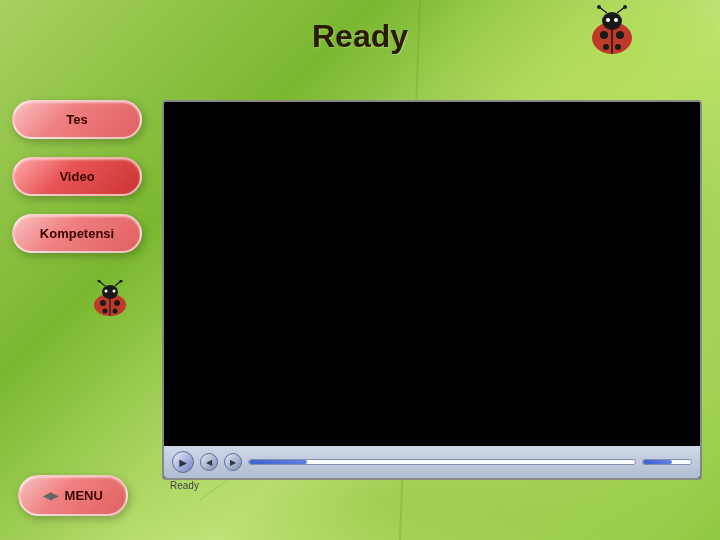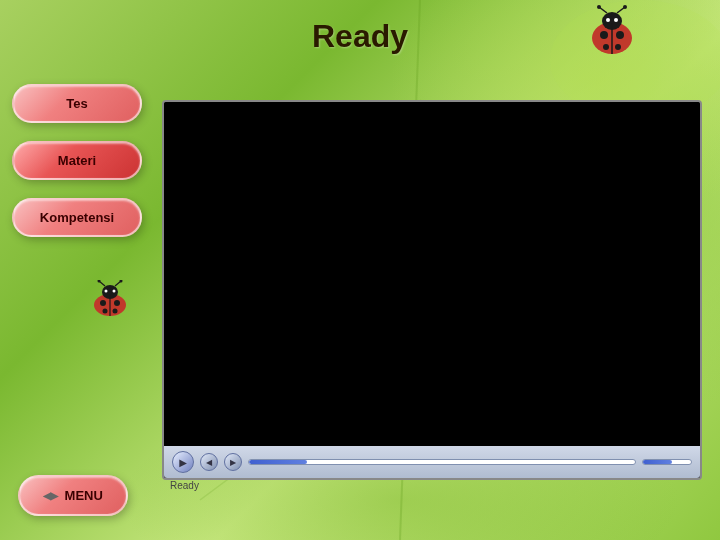--- a/index.html
+++ b/index.html
@@ -50,21 +50,21 @@
       font-weight: bold;
       color: #2a1a00;
       text-shadow: 1px 1px 2px rgba(255,255,255,0.3);
       z-index: 10;
     }
 
     
     .sidebar {
       position: absolute;
       left: 12px;
-      top: 84px;
+      top: 100px;
       display: flex;
       flex-direction: column;
       gap: 18px;
       z-index: 10;
     }
 
     .nav-btn {
       width: 130px;
       padding: 10px 14px;
       background: linear-gradient(135deg, #f9c0c0 0%, #f08080 40%, #e06060 100%);
@@ -281,21 +281,21 @@
   <line x1="15" y1="6" x2="9" y2="1" stroke="#1a1a1a" stroke-width="1.2"></line>
   <line x1="25" y1="6" x2="31" y2="1" stroke="#1a1a1a" stroke-width="1.2"></line>
   <circle cx="9" cy="1" r="1.5" fill="#1a1a1a"></circle>
   <circle cx="31" cy="1" r="1.5" fill="#1a1a1a"></circle>
 </svg>
 
 <h1 class="page-title">Ready</h1>
 
 <div class="sidebar">
   <button class="nav-btn">Tes</button>
-  <button class="nav-btn active">Materi</button>
+  <button class="nav-btn active">Video</button>
   <button class="nav-btn">Kompetensi</button>
 </div>
 
 <button class="menu-btn">
   <span class="arrows">◀▶</span>
   <span>MENU</span>
 </button>
 
 <div class="status-text">Ready</div>
 

